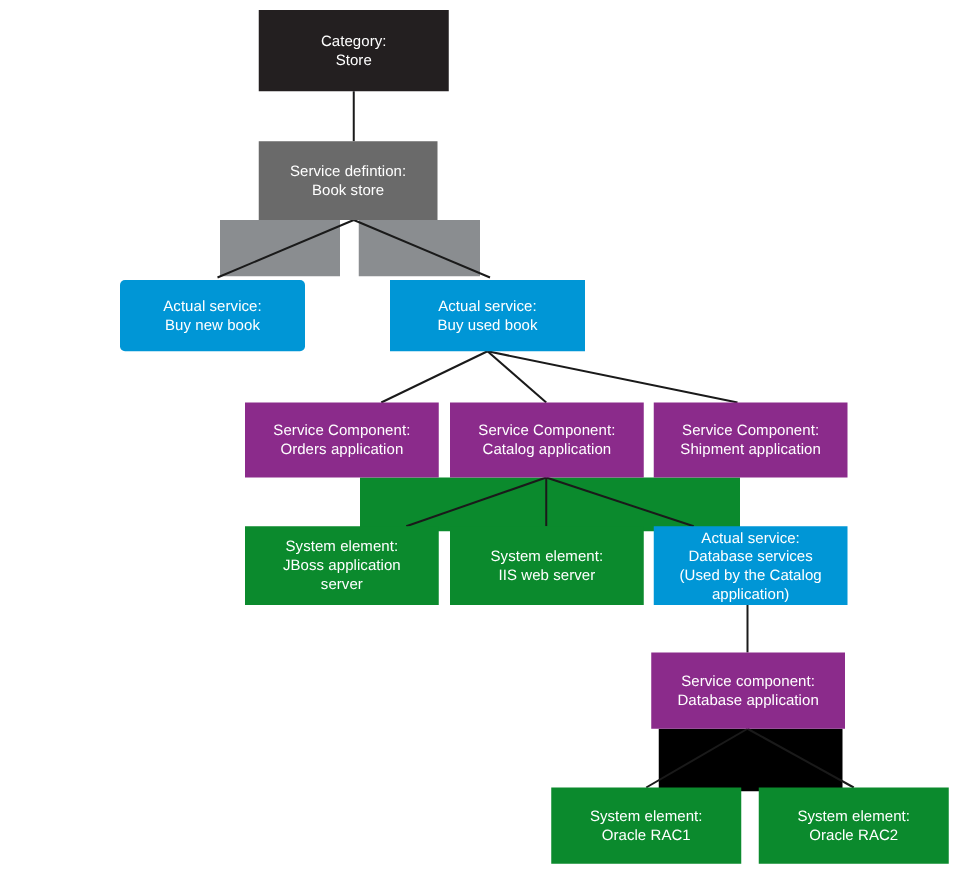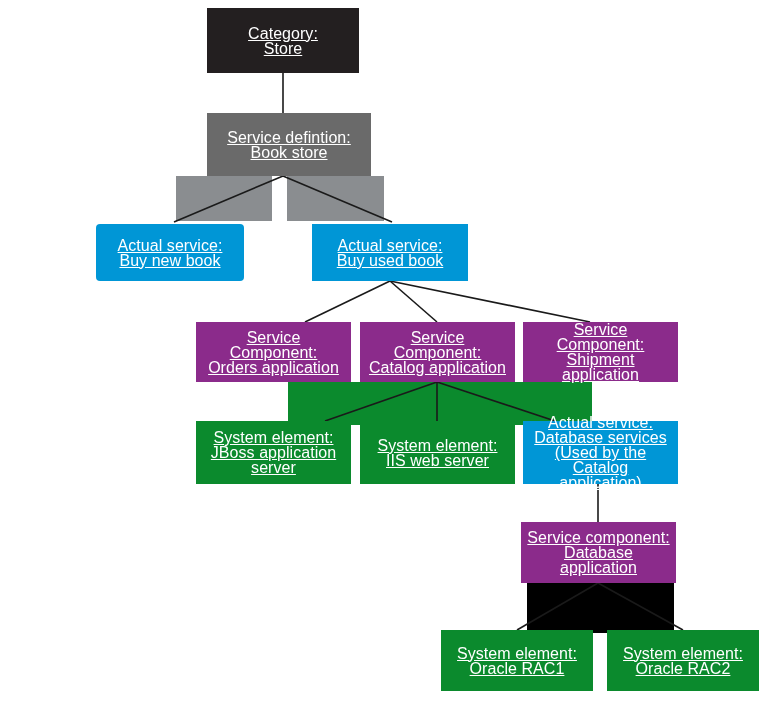--- a/index.html
+++ b/index.html
@@ -30,26 +30,25 @@
     position: absolute;
   }
   .node {
     position: absolute;
     box-sizing: border-box;
     display: flex;
     align-items: center;
     justify-content: center;
     text-align: center;
     color: #ffffff;
-    font-size: 16px;
+    font-size: 12px;
     line-height: 15px;
     letter-spacing: 0.05px;
     padding: 2px 6px;
     font-family: "Liberation Sans", sans-serif;
-    text-decoration: underline;
   }
   .node .label {
     display: block;
     white-space: pre-line;
   }
   .rounded-soft {
     border-radius: 4px;
   }
 </style>
 </head>
@@ -74,21 +73,21 @@
       <path d="M 437,382 L 555,421" stroke="#1a1a1a" stroke-width="1.6" fill="none"></path>
       <path d="M 598,484 L 598,522" stroke="#1a1a1a" stroke-width="1.6" fill="none"></path>
       <path d="M 598,583 L 517,630" stroke="#1a1a1a" stroke-width="1.6" fill="none"></path>
       <path d="M 598,583 L 683,630" stroke="#1a1a1a" stroke-width="1.6" fill="none"></path>
     </svg>
 
   <div class="node" style="left: 207px; top: 8px; width: 152px; height: 65px; background: rgb(35, 31, 32);">
     <span class="label">Category:
 Store</span>
   </div>
-  <div class="node" style="left: 207px; top: 113px; width: 164px; height: 63px; background: rgb(106, 106, 106);">
+  <div class="node" style="left: 207px; top: 113px; width: 143px; height: 63px; background: rgb(106, 106, 106);">
     <span class="label">Service defintion:
 Book store</span>
   </div>
   <div class="node rounded-soft" style="left: 96px; top: 224px; width: 148px; height: 57px; background: rgb(0, 150, 214);">
     <span class="label">Actual service:
 Buy new book</span>
   </div>
   <div class="node" style="left: 312px; top: 224px; width: 156px; height: 57px; background: rgb(0, 150, 214);">
     <span class="label">Actual service:
 Buy used book</span>

